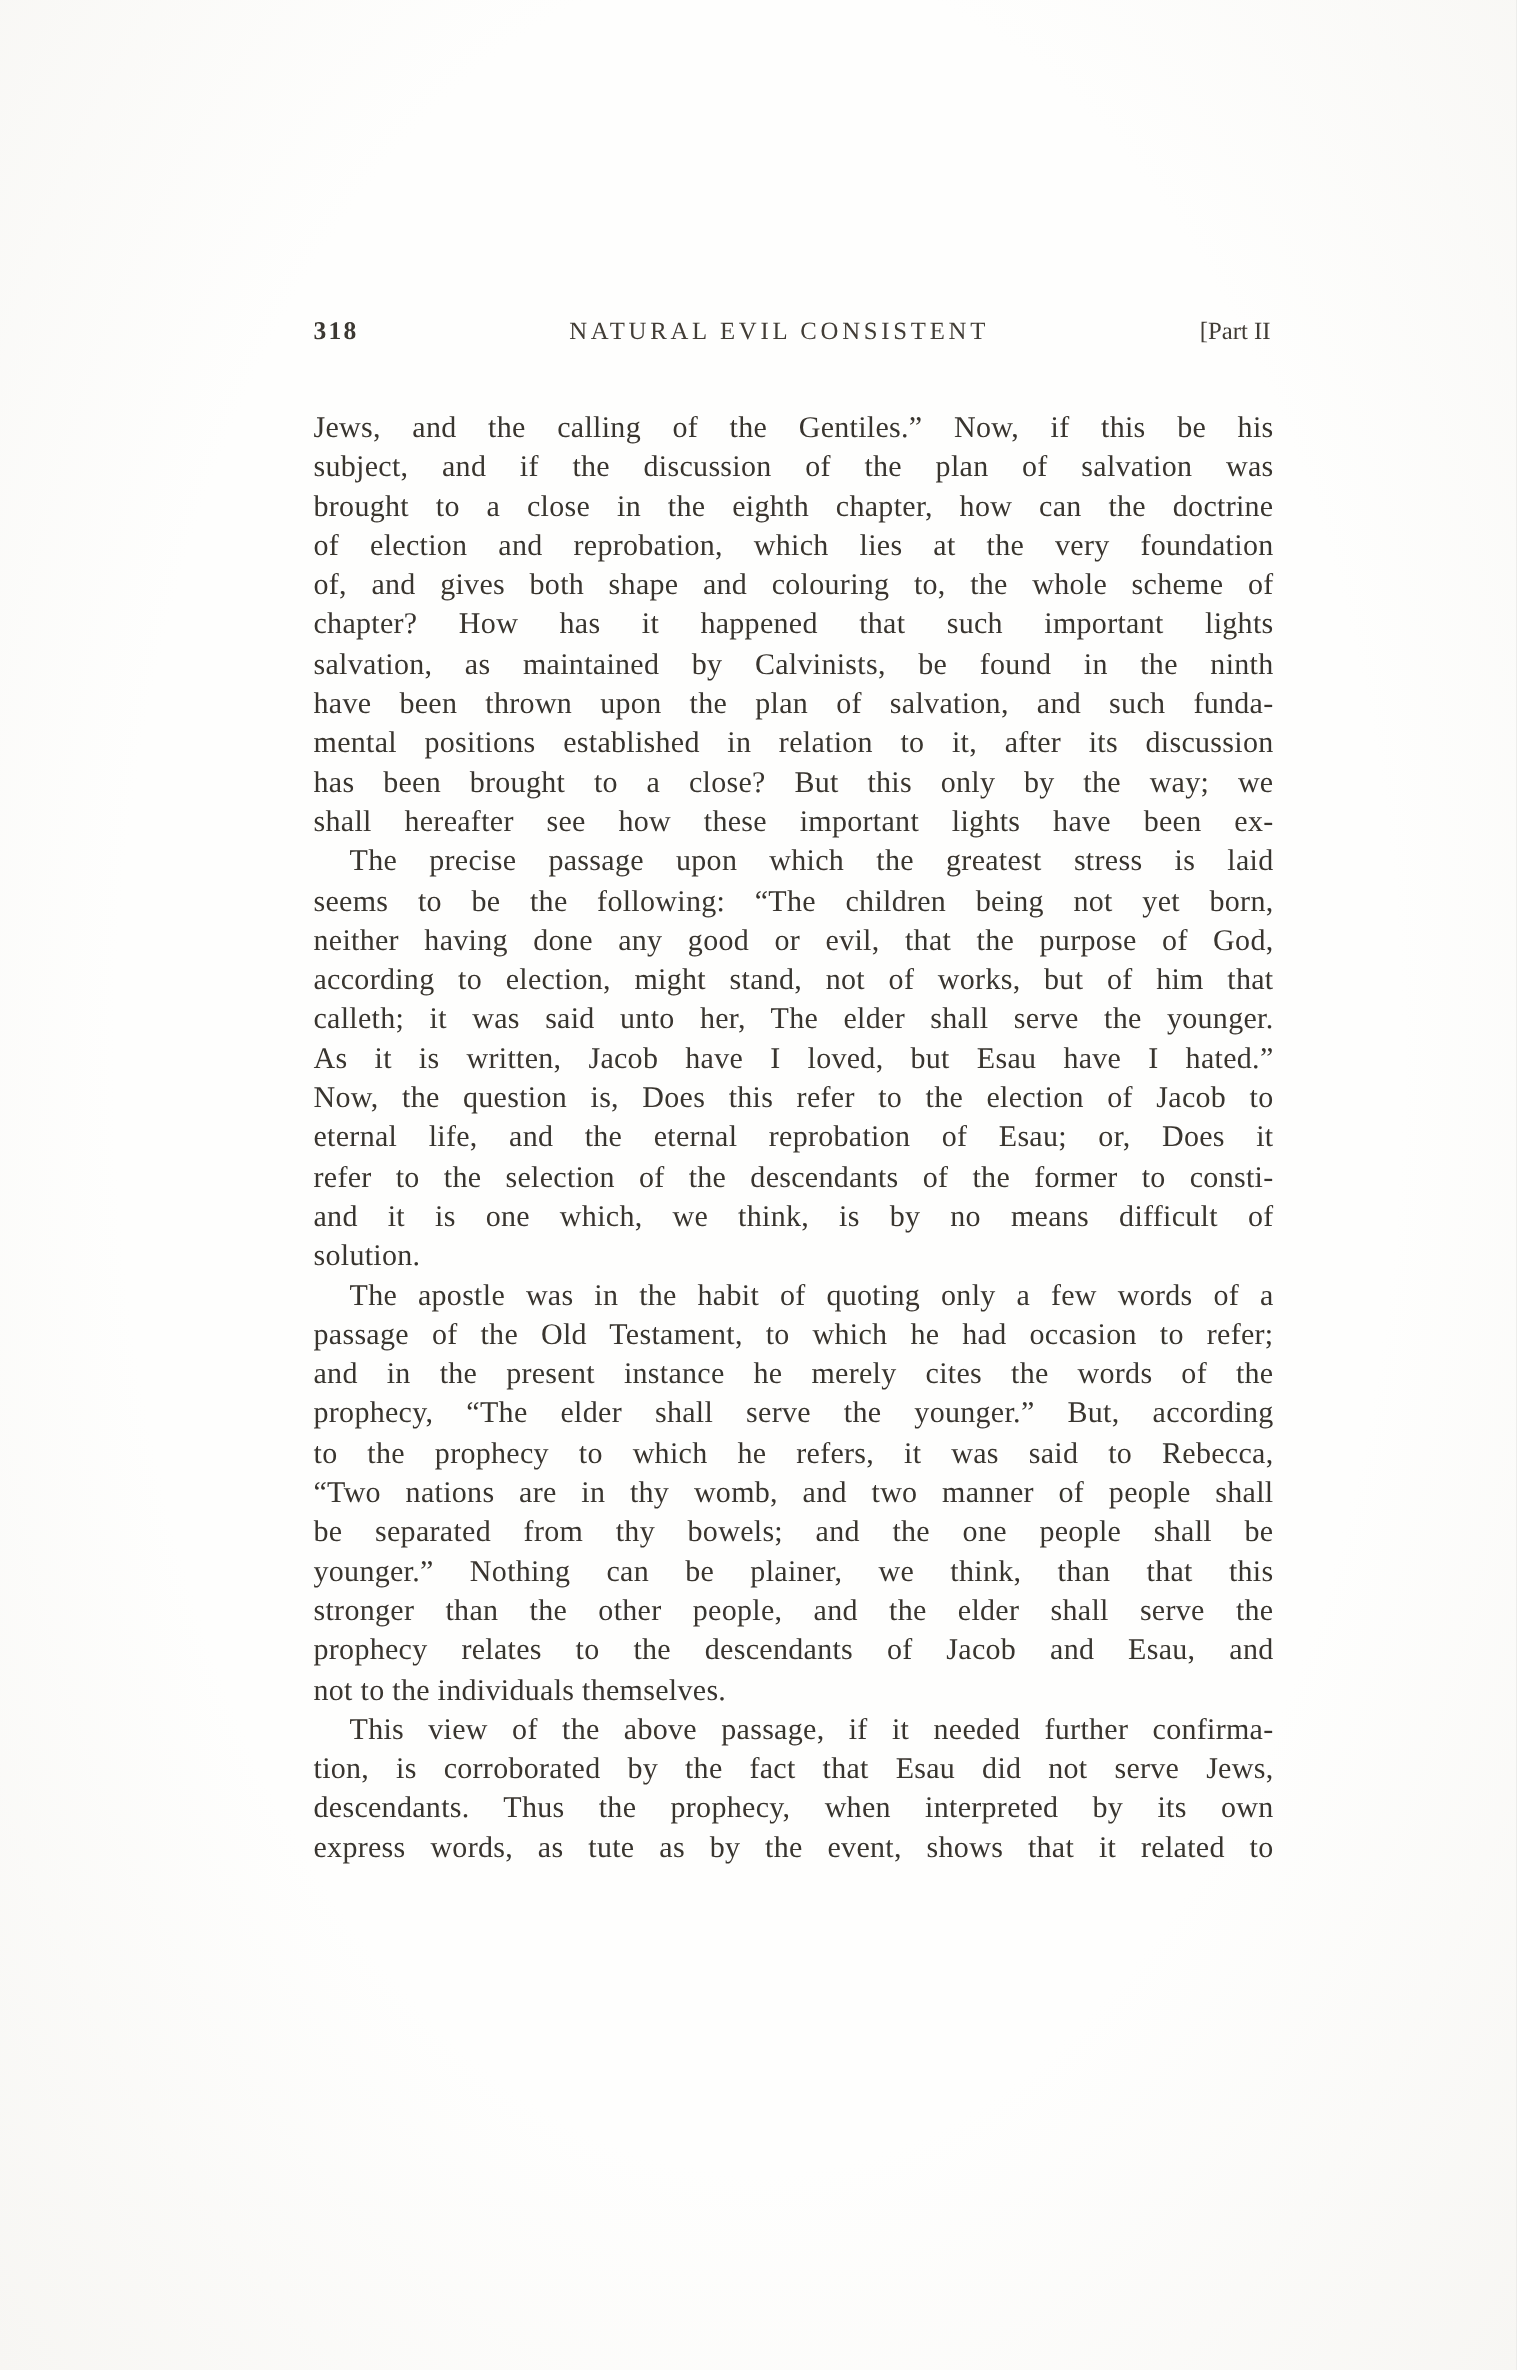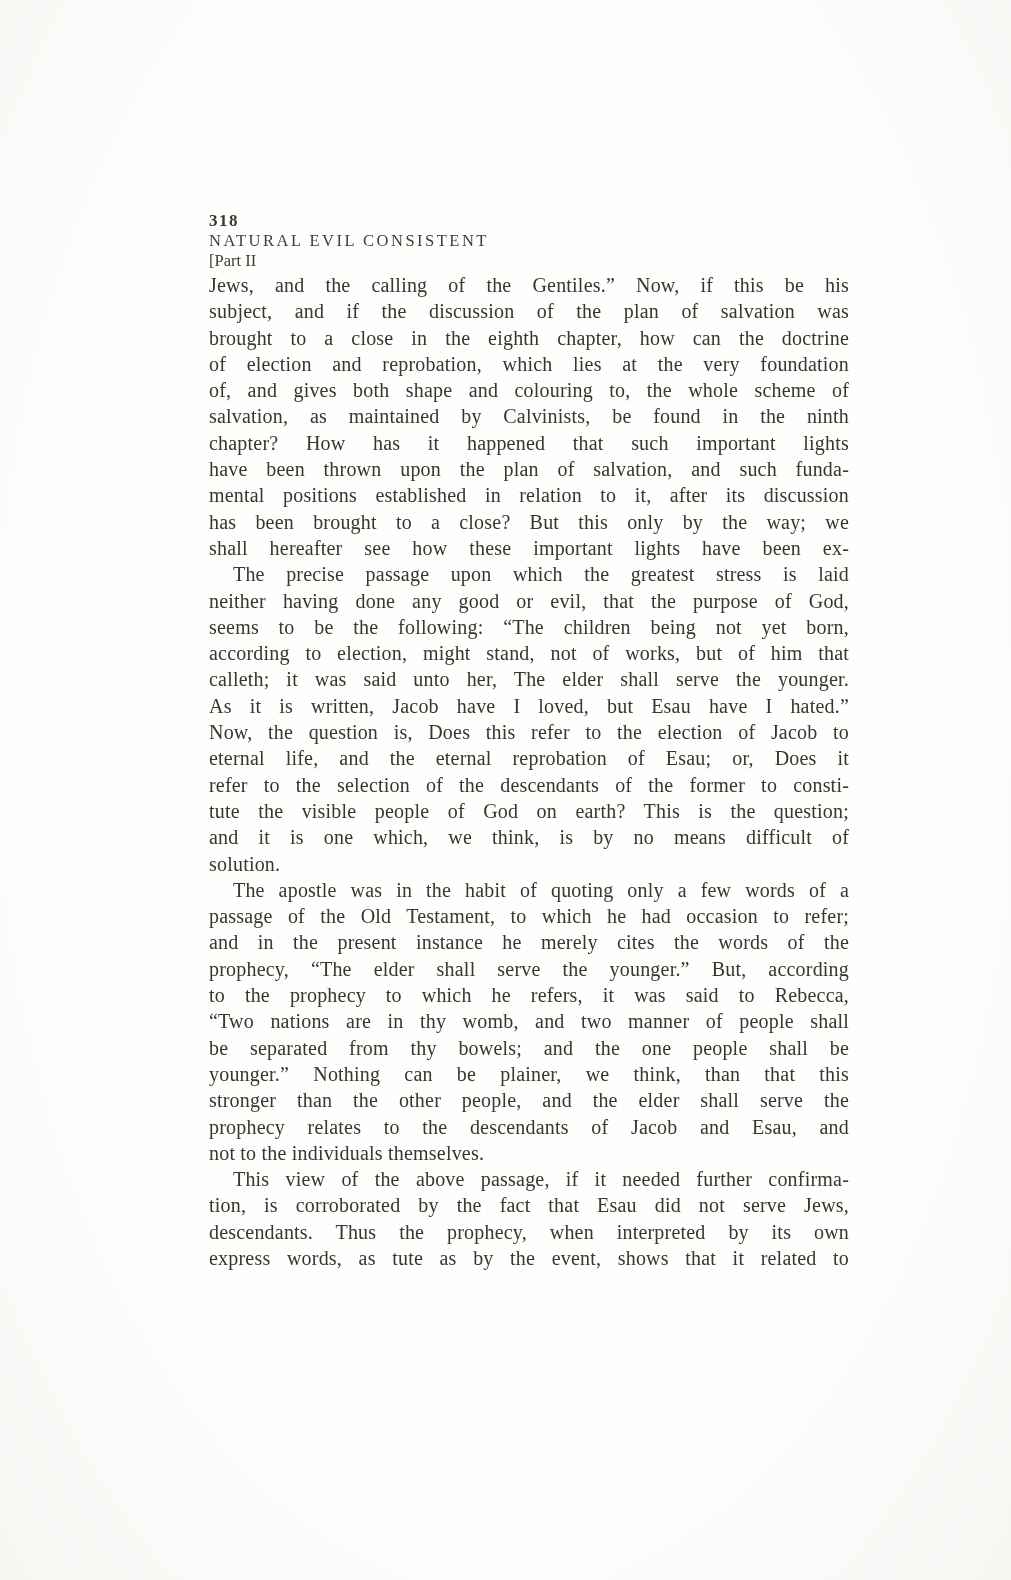--- a/index.html
+++ b/index.html
@@ -15,21 +15,20 @@
   }
   .page-header {
     position: absolute;
     top: 211px;
     left: 209px;
     width: 638px;
     display: flex;
     justify-content: space-between;
     align-items: baseline;
     font-size: 17px;
-    flex-direction: column;
   }
   .page-number { letter-spacing: 1.5px; font-weight: bold; color: #3c3832; }
   .running-title { letter-spacing: 2.5px; font-size: 16.5px; color: #423d36; }
   .part-label { font-size: 16.5px; color: #423d36; }
   .page-body {
     position: absolute;
     top: 272px;
     left: 209px;
     width: 640px;
     font-size: 20px;
@@ -56,36 +55,35 @@
     <span class="running-title">NATURAL EVIL CONSISTENT</span>
     <span class="part-label">[Part II</span>
   </div>
 
   <div class="page-body">
       <div class="line">Jews, and the calling of the Gentiles.”  Now, if this be his</div>
       <div class="line">subject, and if the discussion of the plan of salvation was</div>
       <div class="line">brought to a close in the eighth chapter, how can the doctrine</div>
       <div class="line">of election and reprobation, which lies at the very foundation</div>
       <div class="line">of, and gives both shape and colouring to, the whole scheme of</div>
+      <div class="line">chapter?  How has it happened that such important lights</div>
       <div class="line">salvation, as maintained by Calvinists, be found in the ninth</div>
-      <div class="line">chapter?  How has it happened that such important lights</div>
       <div class="line">have been thrown upon the plan of salvation, and such funda-</div>
       <div class="line">mental positions established in relation to it, after its discussion</div>
       <div class="line">has been brought to a close?  But this only by the way; we</div>
       <div class="line">shall hereafter see how these important lights have been ex-</div>
       <div class="line indent">The precise passage upon which the greatest stress is laid</div>
+      <div class="line">seems to be the following: “The children being not yet born,</div>
       <div class="line">neither having done any good or evil, that the purpose of God,</div>
-      <div class="line">seems to be the following: “The children being not yet born,</div>
       <div class="line">according to election, might stand, not of works, but of him that</div>
       <div class="line">calleth; it was said unto her, The elder shall serve the younger.</div>
       <div class="line">As it is written, Jacob have I loved, but Esau have I hated.”</div>
       <div class="line">Now, the question is, Does this refer to the election of Jacob to</div>
       <div class="line">eternal life, and the eternal reprobation of Esau; or, Does it</div>
       <div class="line">refer to the selection of the descendants of the former to consti-</div>
-      <div class="line">tute the visible people of God on earth?  This is the question;</div>
       <div class="line">and it is one which, we think, is by no means difficult of</div>
       <div class="line last">solution.</div>
       <div class="line indent">The apostle was in the habit of quoting only a few words of a</div>
       <div class="line">passage of the Old Testament, to which he had occasion to refer;</div>
       <div class="line">and in the present instance he merely cites the words of the</div>
       <div class="line">prophecy, “The elder shall serve the younger.”  But, according</div>
       <div class="line">to the prophecy to which he refers, it was said to Rebecca,</div>
       <div class="line">“Two nations are in thy womb, and two manner of people shall</div>
       <div class="line">be separated from thy bowels; and the one people shall be</div>
       <div class="line">younger.”  Nothing can be plainer, we think, than that this</div>

